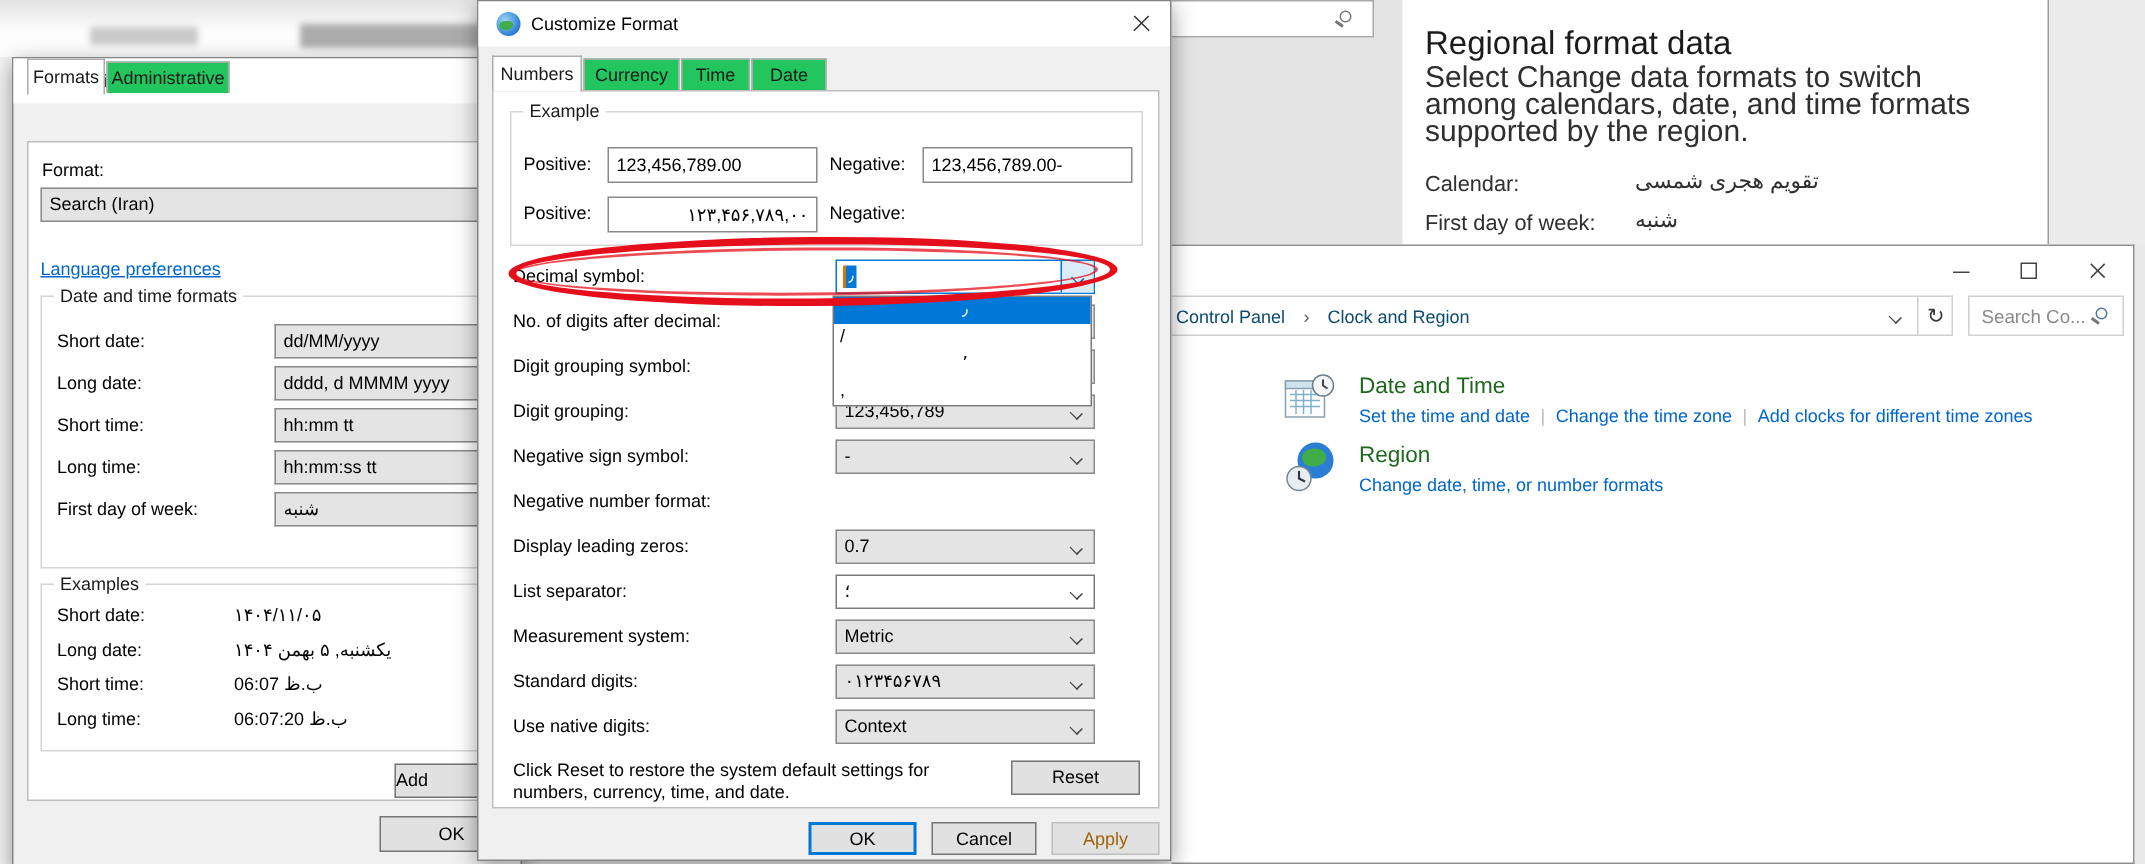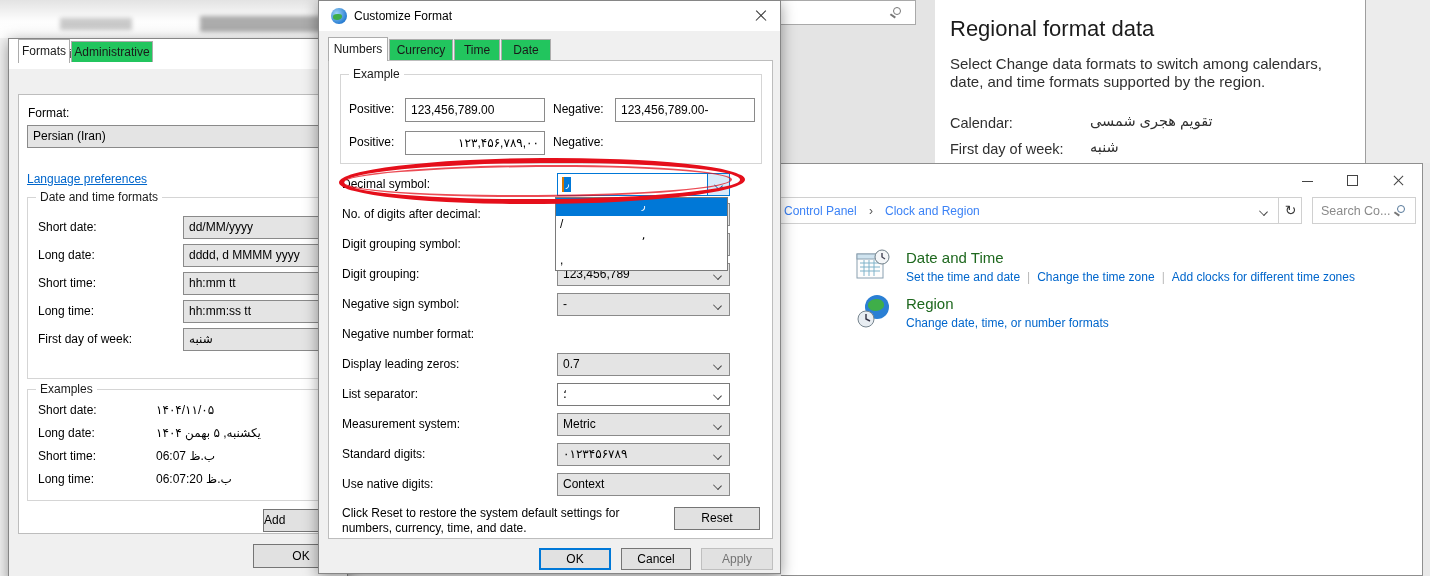--- a/index.html
+++ b/index.html
@@ -18,36 +18,36 @@
   #back-strip { left:781px; top:0; width:154px; height:163px; background:#e4e4e4; z-index:1; }
   #back-search { left:770px; top:0; width:146px; height:25px; background:#fff;
     border:1px solid #a9a9a9; z-index:2; }
   #right-strip { left:1366px; top:0; width:64px; height:163px; background:#ececec; z-index:1; }
 
   
   #settings { left:935px; top:0; width:431px; height:163px; background:#fff; z-index:3;
     border-right:1px solid #9e9e9e; }
   #settings h1 { font-size:22px; font-weight:400; color:#1b1b1b;
     position:absolute; left:15px; top:16px; }
-  #settings .desc { position:absolute; left:15px; top:55px; width:392px;
-    font-size:15px; color:#2f2f2f; line-height:18px; }
+  #settings .desc { position:absolute; left:15px; top:43px; width:392px;
+    font-size:20px; color:#2f2f2f; line-height:18px; }
   .set-row-label { font-size:14.5px; color:#2f2f2f; }
   .set-row-val { font-size:14.5px; color:#2f2f2f; direction:rtl; }
 
   
   #cpwin { left:781px; top:163px; width:642px; height:413px; background:#fff;
     border:1px solid #8f8f8f; border-left:none; z-index:4; }
   .capbtn { position:absolute; top:7px; width:34px; height:20px; }
   .capbtn .bar { position:absolute; left:11px; top:10px; width:11px; height:1px; background:#444; }
   .capbtn .box { position:absolute; left:11px; top:4px; width:11px; height:11px; border:1px solid #444; }
   .capbtn .x1,.capbtn .x2 { position:absolute; left:11px; top:9px; width:13px; height:1px; background:#444; }
   .capbtn .x1 { transform:rotate(45deg); } .capbtn .x2 { transform:rotate(-45deg); }
   #addrbar { position:absolute; left:0; top:33px; width:521px; height:27px;
     border:1px solid #d0d0d0; border-left:none; background:#fff; }
-  #addrbar .crumb { position:absolute; top:6px; color:#3b82f6; }
+  #addrbar .crumb { position:absolute; top:6px; color:#0c4a6e; }
   #addrbar .sep { color:#555; }
   #refreshbtn { position:absolute; left:497px; top:0; width:24px; height:25px;
     border-left:1px solid #d0d0d0; color:#3b3b3b; font-size:14px; text-align:center; line-height:24px; }
   #cpsearch { position:absolute; left:531px; top:33px; width:104px; height:27px;
     border:1px solid #d0d0d0; background:#fff; }
   #cpsearch .ph { position:absolute; left:8px; top:6px; color:#8a8a8a; font-size:12.5px; }
   .cp-title { font-size:15px; color:#1e681e; }
   .cp-link { font-size:12px; color:#0066cc; }
   .cp-sep { color:#b9b9b9; padding:0 7px; }
 
@@ -65,21 +65,21 @@
   .cmb { position:absolute; height:23px; background:#e4e4e4; border:1px solid #8a8a8a;
     line-height:21px; padding-left:5px; color:#000; }
   .cmb .chev, .chev-i { position:absolute; right:8px; top:8px; width:7px; height:7px;
     border-right:1.5px solid #444; border-bottom:1.5px solid #444; transform:rotate(45deg) scale(1,.8); }
   .cmb.white { background:#fff; border-color:#7a7a7a; }
   .field { position:absolute; height:24px; background:#fff; border:1px solid #8a8a8a;
     line-height:22px; padding:0 5px; }
   .btn { position:absolute; background:#e1e1e1; border:1px solid #757575; text-align:center;
     color:#000; }
   .btn.focus { border:2px solid #0078d7; }
-  .btn.disabled { border-color:#bfbfbf; color:#737373; }
+  .btn.disabled { border-color:#bfbfbf; color:#a16207; }
 
   
   #decimal-combo { background:#fff; border:1px solid #0078d7; }
   #decimal-combo .dropbtn { position:absolute; right:0; top:0; width:22px; height:21px;
     background:#d9eaf9; border-left:1px solid #0078d7; }
   #decimal-combo .dropbtn .chev { border-color:#0b5fa5; right:7px; }
   #decimal-caret { position:absolute; left:4px; top:3px; width:2px; height:15px; background:#d77800; }
   #decimal-sel { position:absolute; left:6px; top:3px; min-width:7px; height:15px; background:#0078d7;
     color:#fff; font-size:11px; line-height:14px; text-align:center; }
 
@@ -179,21 +179,21 @@
     <span class="t" style="left:38px;color:#444;">Region</span>
   </div>
   <div class="tab active" style="left:9px;width:52px;">Formats</div>
   <div class="tab" style="left:62px;width:82px;">Administrative</div>
   <style>
     #region-page { left:9px; top:55px; width:322px; height:440px; }
   </style>
   <div class="tabpage" id="region-page">
     <div class="lbl" style="left:9px;top:11px;">Format:</div>
     <div class="cmb" style="left:8px;top:30px;width:306px;">
-      <span>Persian (Iran)</span>
+      <span>Search (Iran)</span>
     </div>
     <div class="abs link" style="left:8px;top:77px;">Language preferences</div>
 
     <div class="grp" style="left:8px;top:102px;width:298px;height:182px;">
       <span class="legend">Date and time formats</span>
       <div class="lbl" style="left:10px;top:22px;">Short date:</div>
       <div class="cmb" style="left:155px;top:18px;width:142px;border-right:none;"><span>dd/MM/yyyy</span></div>
       <div class="lbl" style="left:10px;top:50px;">Long date:</div>
       <div class="cmb" style="left:155px;top:46px;width:142px;border-right:none;"><span>dddd, d MMMM yyyy</span></div>
       <div class="lbl" style="left:10px;top:78px;">Short time:</div>

